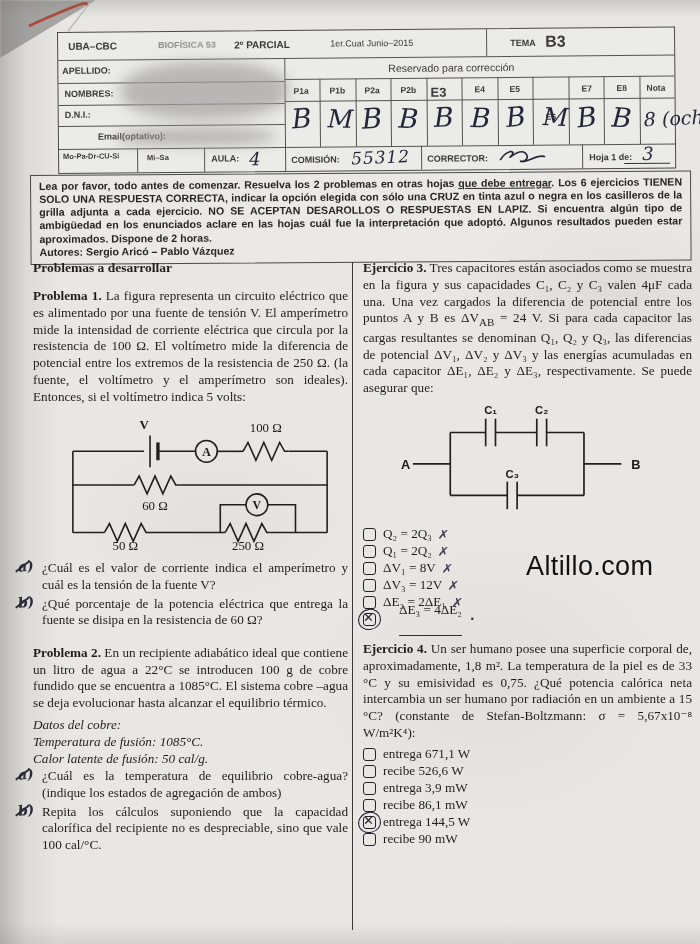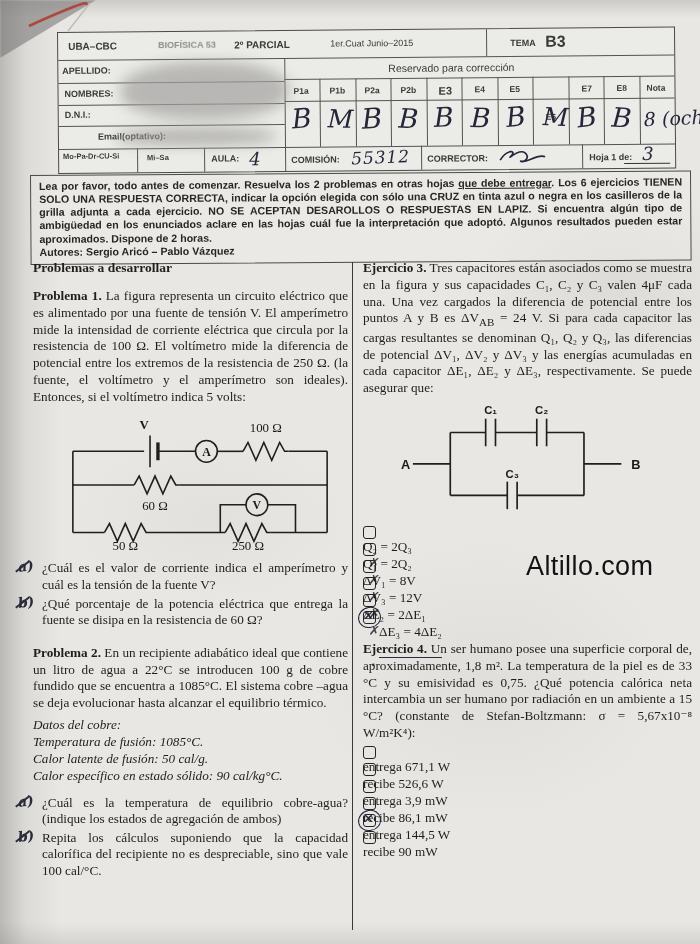--- a/index.html
+++ b/index.html
@@ -56,21 +56,21 @@
     font-style:italic;font-weight:bold;font-size:14px;color:#2a2a38;transform:rotate(-8deg);}
   .qmark::after{content:"";position:absolute;left:-4px;top:7px;width:17px;height:1.6px;
     background:#2a2a38;transform:rotate(-30deg);}
   .figure{margin:6px 0 2px 0;}
   .fig-circuit{margin-left:26px;}
   .fig-cap{margin-left:28px;}
   svg text{font-family:"Liberation Serif","DejaVu Serif",serif;fill:#191917;}
   svg .slab{font-family:"Liberation Sans","DejaVu Sans",sans-serif;font-weight:bold;}
   
   .opts{margin-top:3px;}
-  .opt{position:relative;display:flex;align-items:flex-start;height:17px;font-size:13.2px;flex-direction:column;}
+  .opt{position:relative;display:flex;align-items:center;height:17px;font-size:13.2px;}
   .cbx{position:relative;width:11px;height:11px;border:1.5px solid #232321;border-radius:3px;
     flex:none;margin-right:7px;}
   .opt.checked .cbx::after{content:"✕";position:absolute;left:-1px;top:-4px;font-size:13px;
     font-weight:bold;color:#23233a;font-family:"DejaVu Sans",sans-serif;}
   .opt.checked .cbx::before{content:"";position:absolute;left:-6px;top:-5px;width:21px;height:19px;
     border:1.7px solid #23233a;border-radius:55% 48% 52% 50%;transform:rotate(-9deg);}
   .cross{font-family:"DejaVu Sans",sans-serif;font-size:13px;color:#3c3c4a;
     margin-left:6px;transform:rotate(6deg);}
   .lbl.underlined{border-bottom:1.9px solid #2d2d3a;padding-bottom:17px;margin-left:16px;}
   .endmark{font-family:"DejaVu Sans",sans-serif;color:#2d2d3a;font-weight:bold;margin-left:8px;font-size:12px;}
@@ -132,21 +132,21 @@
   <span class="cell" style="left:152px;top:122px;">AULA:</span>
 
   <div class="blur-blob" style="left:62px;top:30px;width:168px;height:58px;"></div>
   <div class="blur-blob" style="left:56px;top:97px;width:162px;height:16px;opacity:.8;"></div>
 
   <span class="cell" style="left:330px;top:32px;font-size:10.5px;font-weight:normal;">Reservado para corrección</span>
   <span class="cell" style="left:235px;top:55px;font-size:8.5px;">P1a</span>
   <span class="cell" style="left:271px;top:55px;font-size:8.5px;">P1b</span>
   <span class="cell" style="left:306px;top:55px;font-size:8.5px;">P2a</span>
   <span class="cell" style="left:342px;top:55px;font-size:8.5px;">P2b</span>
-  <span class="cell" style="left:380px;top:55px;font-size:11px;">E3</span>
+  <span class="cell" style="left:372px;top:55px;font-size:13px;">E3</span>
   <span class="cell" style="left:416px;top:55px;font-size:8.5px;">E4</span>
   <span class="cell" style="left:451px;top:55px;font-size:8.5px;">E5</span>
   <span class="cell" style="left:487px;top:55px;font-size:8.5px;margin-top:28px;">E6</span>
   <span class="cell" style="left:523px;top:55px;font-size:8.5px;">E7</span>
   <span class="cell" style="left:558px;top:55px;font-size:8.5px;">E8</span>
   <span class="cell" style="left:588px;top:55px;font-size:8.5px;">Nota</span>
 
   <span class="hand" style="left:233px;top:72px;font-size:27px;transform:rotate(-4deg);">B</span>
   <span class="hand" style="left:269px;top:74px;font-size:25px;transform:rotate(2deg);">M</span>
   <span class="hand" style="left:303px;top:72px;font-size:28px;transform:rotate(-3deg);">B</span>
@@ -220,21 +220,20 @@
   </div>
   <div class="q">
     <span class="qmark">b)</span>
     <span>¿Qué porcentaje de la potencia eléctrica que entrega la fuente se disipa en la resistencia de 60 Ω?</span>
   </div>
 
   <p class="para" style="margin-top:16px;"><b>Problema 2.</b> En un recipiente adiabático ideal que contiene un litro de agua a 22°C se introducen 100 g de cobre fundido que se encuentra a 1085°C. El sistema cobre –agua se deja evolucionar hasta alcanzar el equilibrio térmico.</p>
   <p class="datos">Datos del cobre:</p>
   <p class="datos">Temperatura de fusión: 1085°C.</p>
   <p class="datos">Calor latente de fusión: 50 cal/g.</p>
-  <p class="datos" style="margin-bottom:10px;">Calor específico en estado sólido: 90 cal/kg°C.</p>
 
   <div class="q">
     <span class="qmark">a)</span>
     <span>¿Cuál es la temperatura de equilibrio cobre-agua? (indique los estados de agregación de ambos)</span>
   </div>
   <div class="q">
     <span class="qmark">b)</span>
     <span>Repita los cálculos suponiendo que la capacidad calorífica del recipiente no es despreciable, sino que vale 100 cal/°C.</span>
   </div>
 </div>

